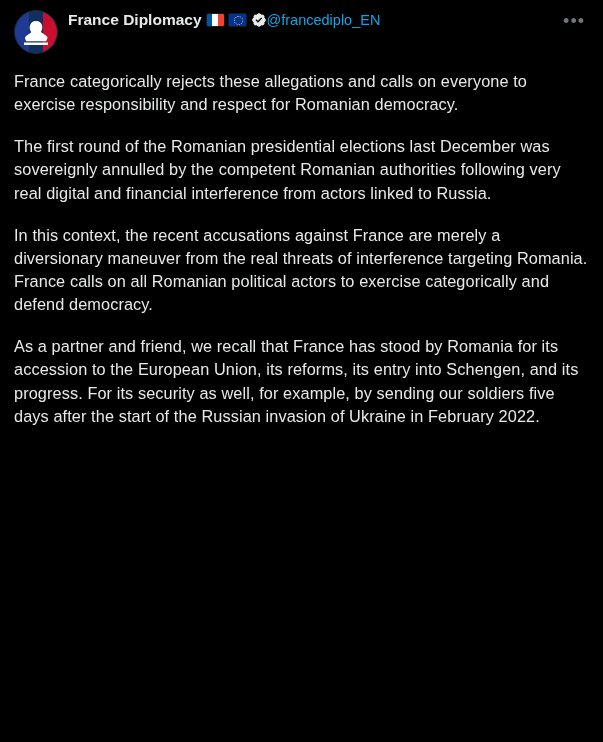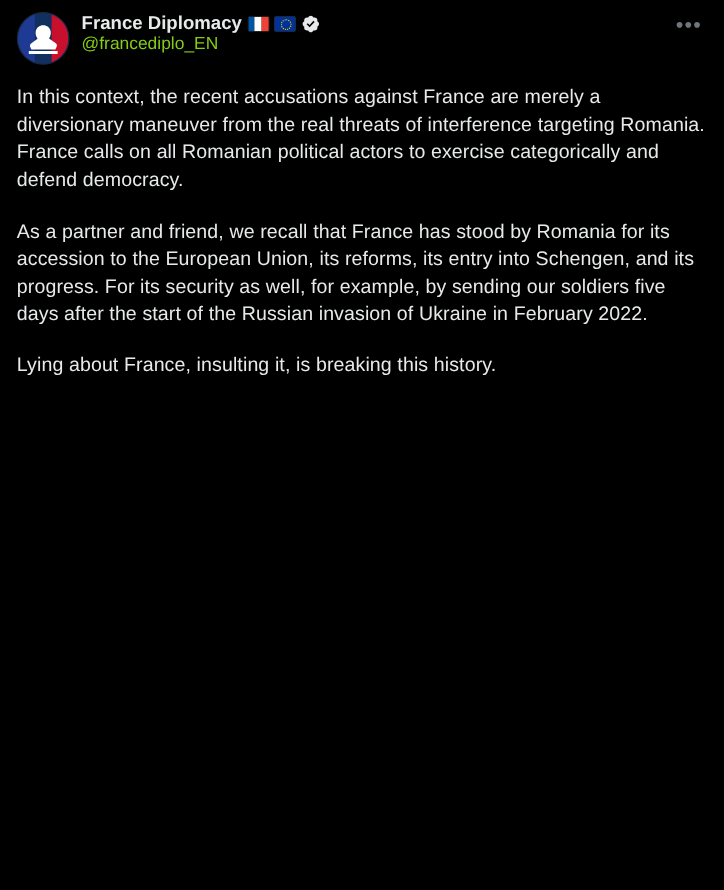--- a/index.html
+++ b/index.html
@@ -56,21 +56,21 @@
     position: absolute;
     left: 50%;
     top: 52%;
     transform: translate(-50%, -50%);
     width: 26px;
     height: 30px;
     color: #ffffff;
   }
   .name-block {
     display: flex;
-    flex-direction: column;
+    flex-direction: row;
     justify-content: flex-start;
     padding-top: 1px;
     flex: 1 1 auto;
     min-width: 0;
   }
   .name-row {
     display: flex;
     align-items: center;
     gap: 5px;
     line-height: 1.1;
@@ -110,21 +110,21 @@
     border-radius: 50%;
     border: 1.4px dotted #ffcc00;
   }
   .verified {
     width: 16px; height: 16px;
     color: #e7e9ea;
     display: inline-block;
   }
   .handle {
     font-size: 14.5px;
-    color: #84cc16;
+    color: #0ea5e9;
     margin-top: 1px;
   }
   .more-btn {
     color: #71767b;
     font-size: 18px;
     line-height: 1;
     letter-spacing: 1px;
     padding: 2px 4px;
     flex: 0 0 auto;
     cursor: pointer;
@@ -173,18 +173,19 @@
           <path fill="currentColor" d="M22.25 12c0-1.43-.88-2.67-2.19-3.34.46-1.39.2-2.9-.81-3.91s-2.52-1.27-3.91-.81C14.67 2.63 13.43 1.75 12 1.75S9.33 2.63 8.66 3.94c-1.39-.46-2.9-.2-3.91.81s-1.27 2.52-.81 3.91C2.63 9.33 1.75 10.57 1.75 12s.88 2.67 2.19 3.34c-.46 1.39-.2 2.9.81 3.91s2.52 1.27 3.91.81c.67 1.31 1.91 2.19 3.34 2.19s2.67-.88 3.34-2.19c1.39.46 2.9.2 3.91-.81s1.27-2.52.81-3.91c1.31-.67 2.19-1.91 2.19-3.34zm-11.71 4.2L6.8 12.46l1.41-1.42 2.26 2.26 4.8-5.23 1.47 1.36-6.2 6.77z"></path>
         </svg>
       </div>
       <div class="handle">@francediplo_EN</div>
     </div>
 
     <div class="more-btn">•••</div>
   </div>
 
   <div class="tweet-body">
+    <p>France categorically rejects these allegations and calls on everyone to exercise responsibility and respect for Romanian democracy.</p>
+    <p>The first round of the Romanian presidential elections last December was sovereignly annulled by the competent Romanian authorities following very real digital and financial interference from actors linked to Russia.</p>
     <p>In this context, the recent accusations against France are merely a diversionary maneuver from the real threats of interference targeting Romania. France calls on all Romanian political actors to exercise categorically and defend democracy.</p>
     <p>As a partner and friend, we recall that France has stood by Romania for its accession to the European Union, its reforms, its entry into Schengen, and its progress. For its security as well, for example, by sending our soldiers five days after the start of the Russian invasion of Ukraine in February 2022.</p>
-    <p>Lying about France, insulting it, is breaking this history.</p>
   </div>
 
 </div>
 
 </body></html>

